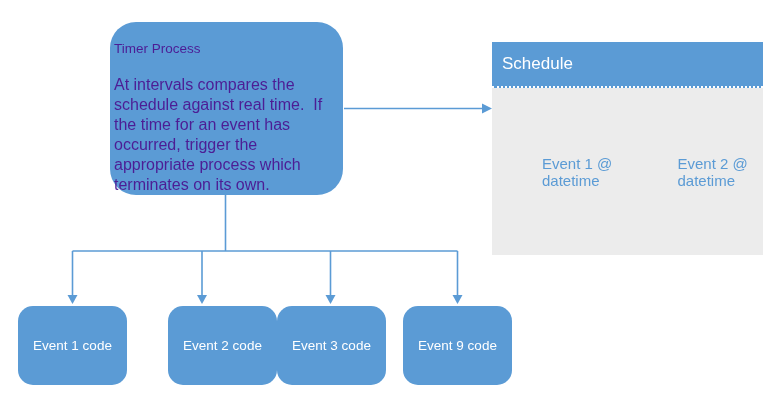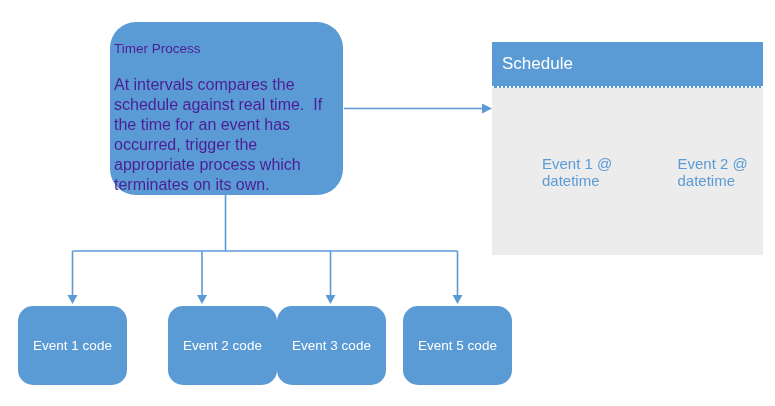--- a/index.html
+++ b/index.html
@@ -152,16 +152,16 @@
   <div class="event-box event-box-1">
     <span>Event 1 code</span>
   </div>
   <div class="event-box event-box-2">
     <span>Event 2 code</span>
   </div>
   <div class="event-box event-box-3">
     <span>Event 3 code</span>
   </div>
   <div class="event-box event-box-4">
-    <span>Event 5 code</span>
+    <span>Event 9 code</span>
   </div>
 
 </div>
 
 </body></html>

